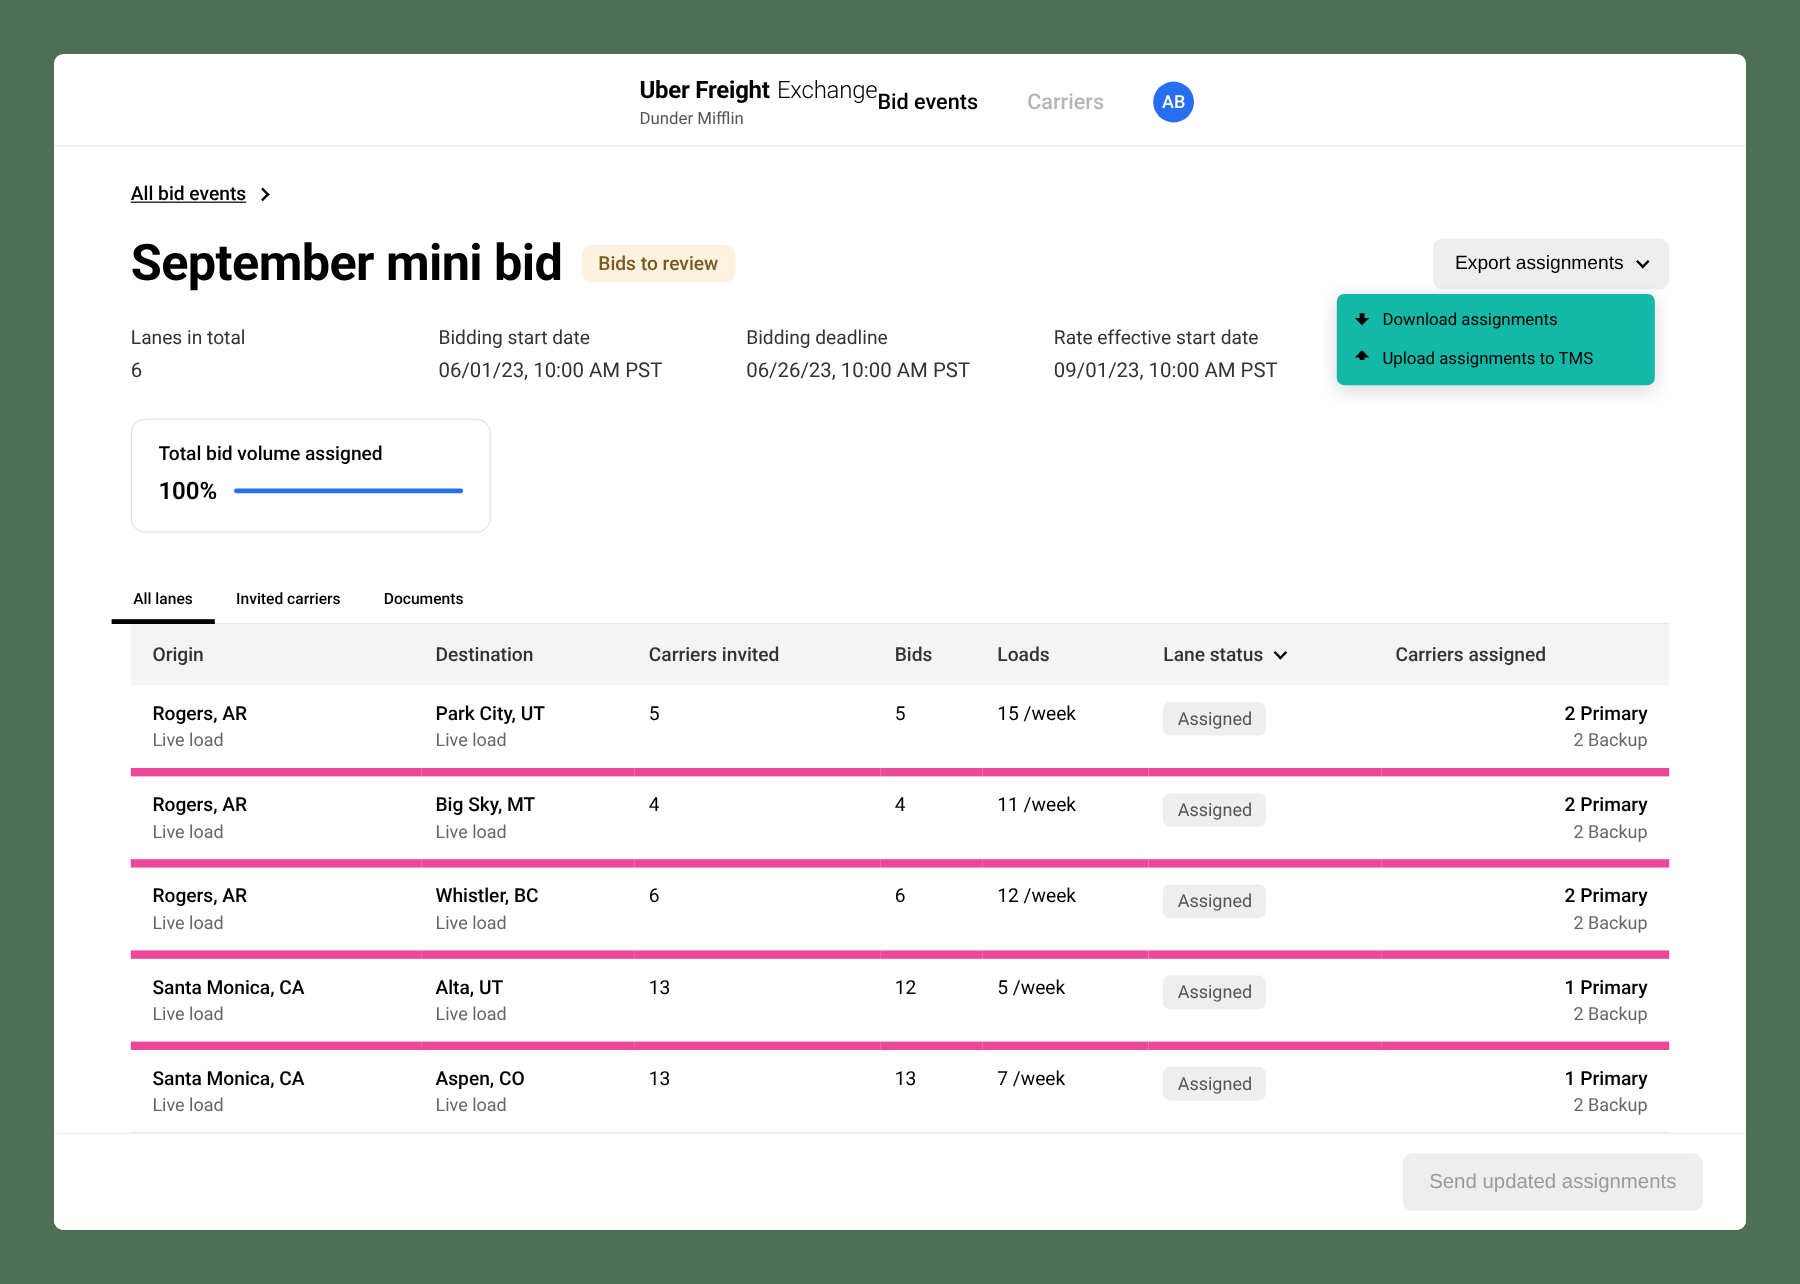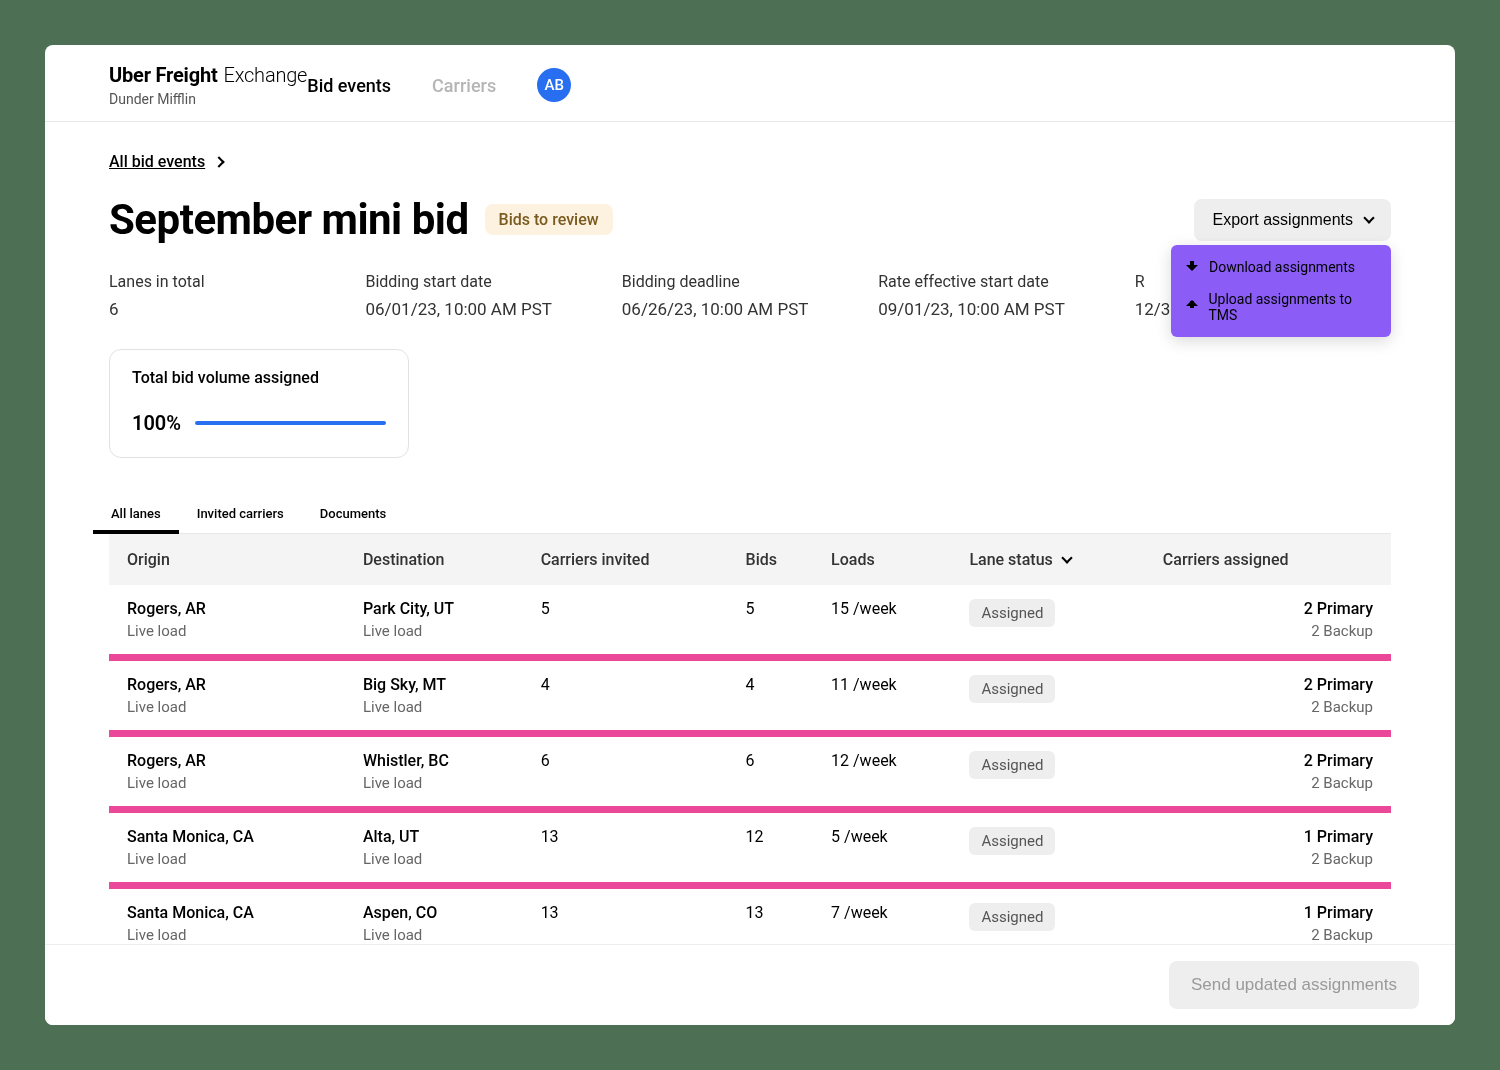--- a/index.html
+++ b/index.html
@@ -18,21 +18,21 @@
   background: #fff;
   border-radius: 8px;
   overflow: hidden;
   position: relative;
   display: flex;
   flex-direction: column;
 }
 .topbar {
   display: flex;
   align-items: center;
-  justify-content: flex-start;
+  justify-content: center;
   padding: 18px 36px 14px 64px;
   border-bottom: 1px solid #e8e8e8;
 }
 .brand { display: flex; flex-direction: column; gap: 4px; }
 .brand-row { display: flex; align-items: baseline; gap: 6px; }
 .brand-bold { font-weight: 700; font-size: 20px; letter-spacing: -0.2px; }
 .brand-light { font-weight: 300; font-size: 20px; letter-spacing: -0.2px; }
 .brand-sub { font-size: 14px; color: #555; }
 .topnav { display: flex; align-items: center; gap: 41px; }
 .nav-link { font-size: 18px; font-weight: 500; cursor: pointer; }
@@ -60,23 +60,23 @@
   padding: 6px 14px; border-radius: 8px;
 }
 .export-btn-wrap { position: relative; }
 .export-btn {
   background: #eee; border: none; font-size: 16px; font-weight: 500;
   padding: 12px 18px; border-radius: 8px; cursor: pointer;
   display: flex; align-items: center; gap: 12px;
 }
 .chev-down { width: 8px; height: 8px; border-bottom: 2px solid #000; border-right: 2px solid #000; transform: rotate(45deg); margin-top: -3px; }
 .dropdown {
-  position: absolute; top: 46px; right: 0; background: #8b5cf6;
+  position: absolute; top: 46px; right: 12px; background: #14b8a6;
   box-shadow: 0 4px 16px rgba(0,0,0,0.15); border-radius: 6px;
-  width: 220px; padding: 6px 0; z-index: 10;
+  width: 265px; padding: 6px 0; z-index: 10;
 }
 .dropdown-item {
   display: flex; align-items: center; gap: 10px; padding: 8px 14px;
   font-size: 14px; cursor: pointer;
 }
 .icon-dl, .icon-ul {
   width: 14px; height: 14px; position: relative;
 }
 .icon-dl::before, .icon-ul::before {
   content: ""; position: absolute; left: 5px; top: 1px; width: 4px; height: 7px; background: #000;
@@ -90,21 +90,21 @@
   border-left: 6px solid transparent; border-right: 6px solid transparent; border-bottom: 6px solid #000;
 }
 .summary-row { display: flex; gap: 0; margin-bottom: 30px; }
 .summary-item { flex: 1; min-width: 0; }
 .summary-label { font-size: 16px; color: #333; margin-bottom: 8px; }
 .summary-value { font-size: 17px; color: #333; }
 .vol-card {
   border: 1px solid #e2e2e2; border-radius: 12px; padding: 18px 22px 22px;
   width: 300px; margin-bottom: 36px;
 }
-.vol-label { font-size: 16px; font-weight: 500; margin-bottom: 24px; }
+.vol-label { font-size: 16px; font-weight: 500; margin-bottom: 10px; }
 .vol-row { display: flex; align-items: center; gap: 14px; }
 .vol-pct { font-size: 20px; font-weight: 600; }
 .vol-bar { flex: 1; height: 4px; background: #276ef1; border-radius: 2px; }
 .tabs { display: flex; gap: 32px; border-bottom: 1px solid #e8e8e8; }
 .tab { padding: 12px 2px; font-size: 13px; font-weight: 500; cursor: pointer; position: relative; color: #000; }
 .tab.active::after {
   content: ""; position: absolute; left: -16px; right: -16px; bottom: -1px;
   height: 4px; background: #000;
 }
 .table { width: 100%; border-collapse: collapse; }

